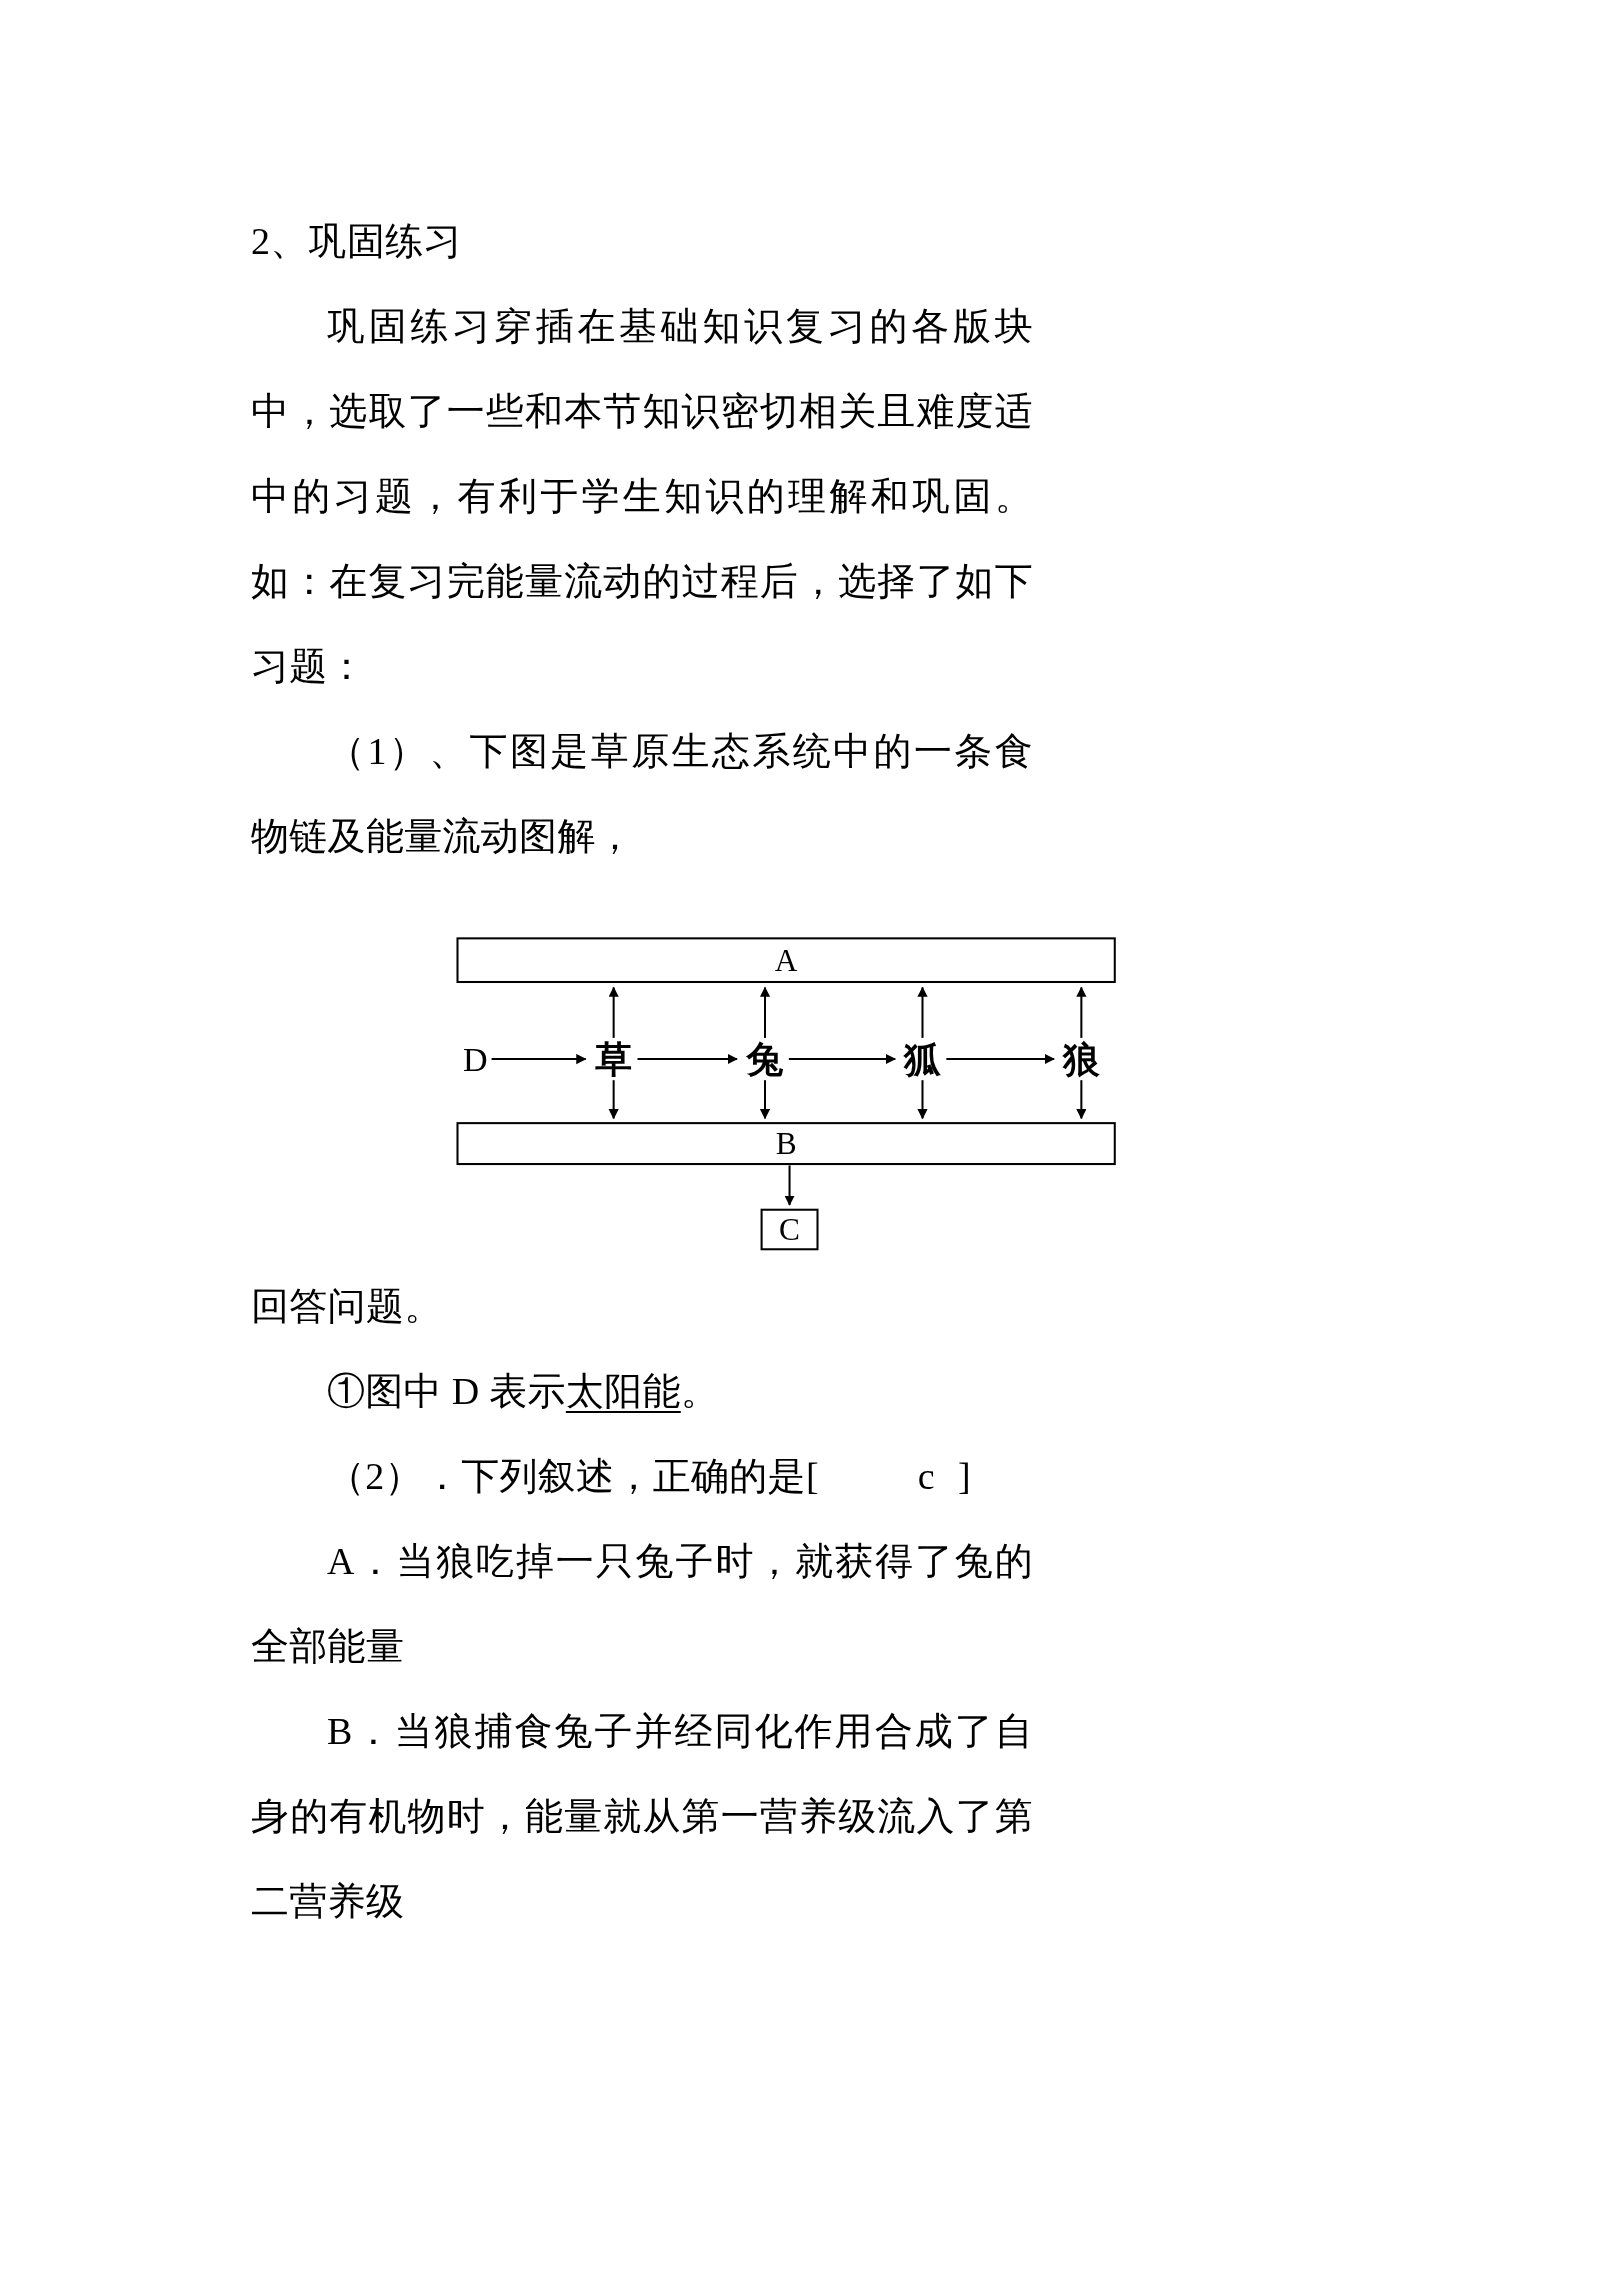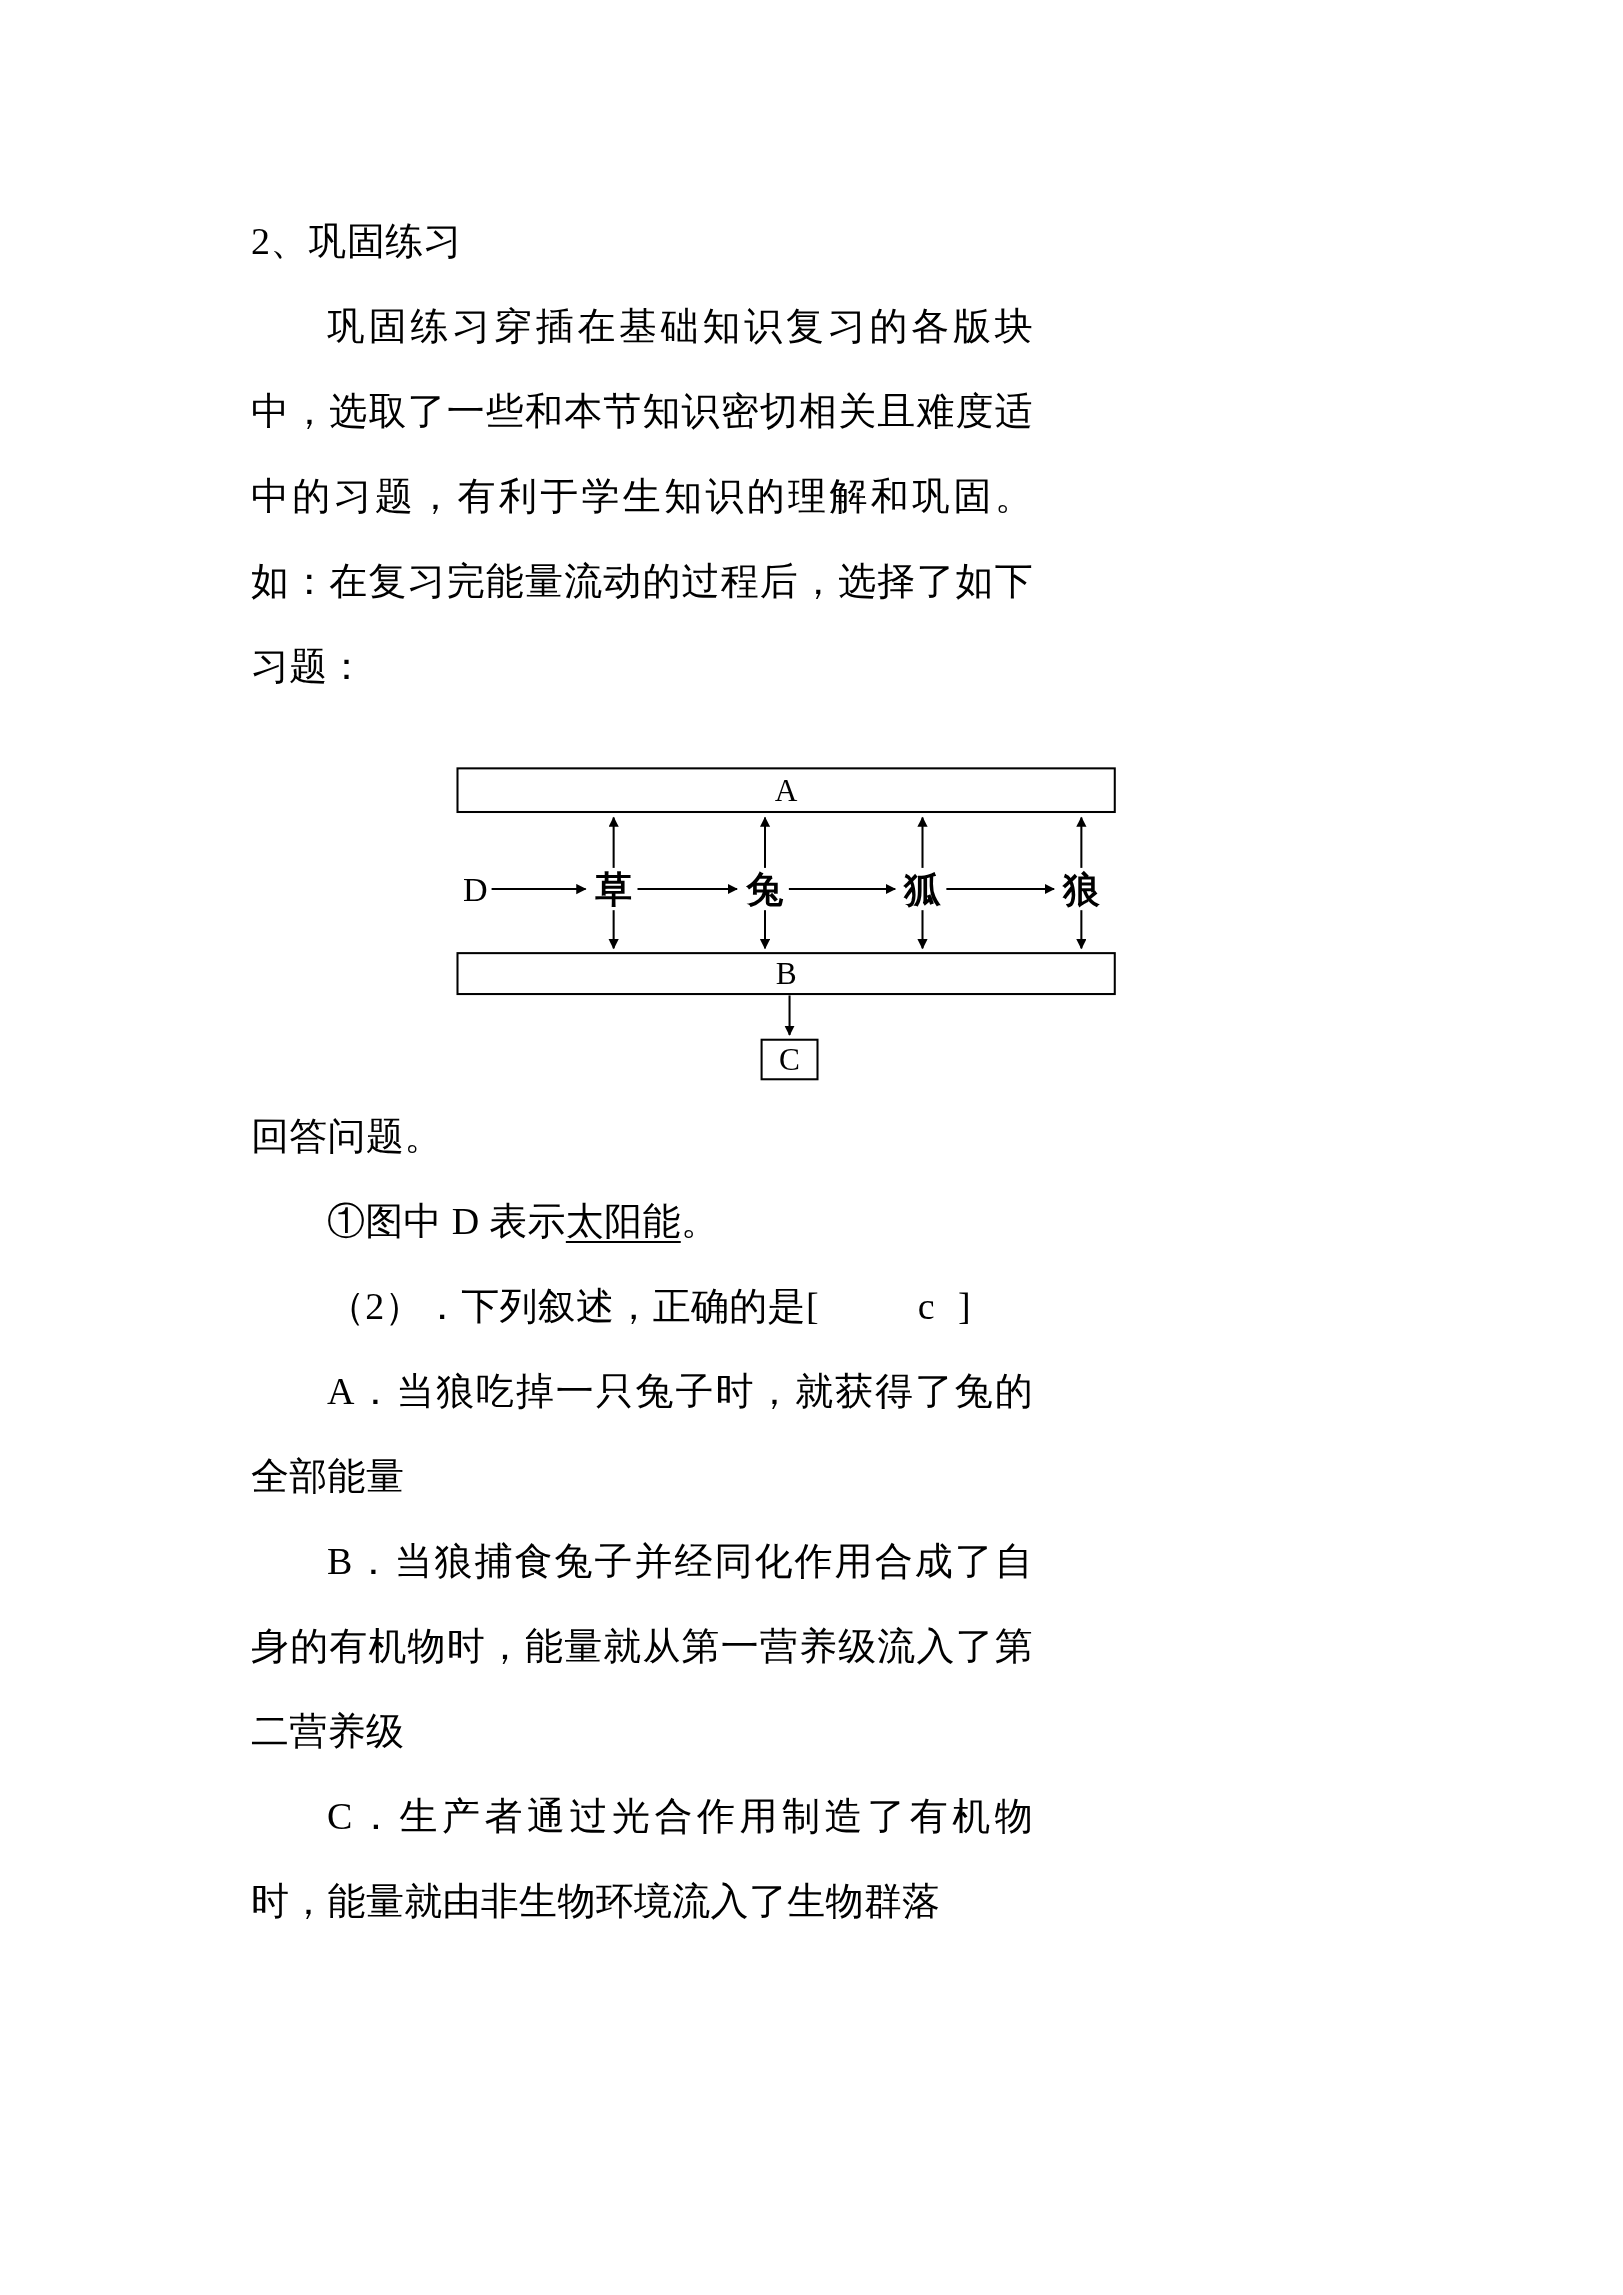--- a/index.html
+++ b/index.html
@@ -49,20 +49,21 @@
 </style>
 </head>
 <body>
 
 <div class="page">
 
   <p class="line noj">2、巩固练习</p>
 
   <p class="line indent">巩固练习穿插在基础知识复习的各版块中，选取了一些和本节知识密切相关且难度适中的习题，有利于学生知识的理解和巩固。如：在复习完能量流动的过程后，选择了如下习题：</p>
 
+  <p class="line indent">（1）、下图是草原生态系统中的一条食物链及能量流动图解，</p>
 
   <div class="diagram">
     <svg width="663" height="315" viewBox="0 0 972 462">
       <defs>
         <marker id="ah" markerWidth="6" markerHeight="6" refX="4.6" refY="2.5" orient="auto" markerUnits="strokeWidth">
           <path d="M0,0 L5,2.5 L0,5 Z" fill="#000"></path>
         </marker>
       </defs>
 
       <rect x="2" y="2" width="964" height="64" fill="none" stroke="#000" stroke-width="3"></rect>
@@ -102,17 +103,16 @@
 
   <p class="line noj">回答问题。</p>
 
   <p class="line indent"><span>①图中 D 表示</span><span class="u">太阳能</span><span>。</span></p>
 
 
   <p class="line indent noj"><span>（2）．下列叙述，正确的是[</span><span class="ans">c</span><span>]</span></p>
 
   <p class="line indent">A．当狼吃掉一只兔子时，就获得了兔的全部能量</p>
   <p class="line indent">B．当狼捕食兔子并经同化作用合成了自身的有机物时，能量就从第一营养级流入了第二营养级</p>
-  <p class="line indent">C．生产者通过光合作用制造了有机物时，能量就由非生物环境流入了生物群落</p>
 
 
 </div>
 
 
 </body></html>

